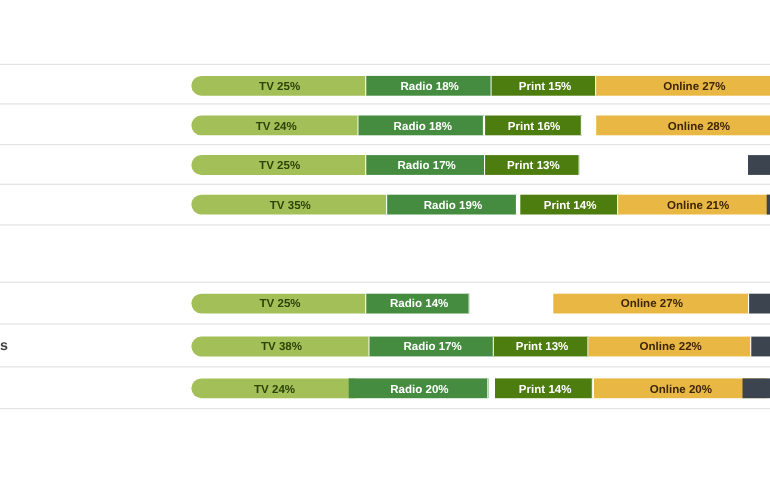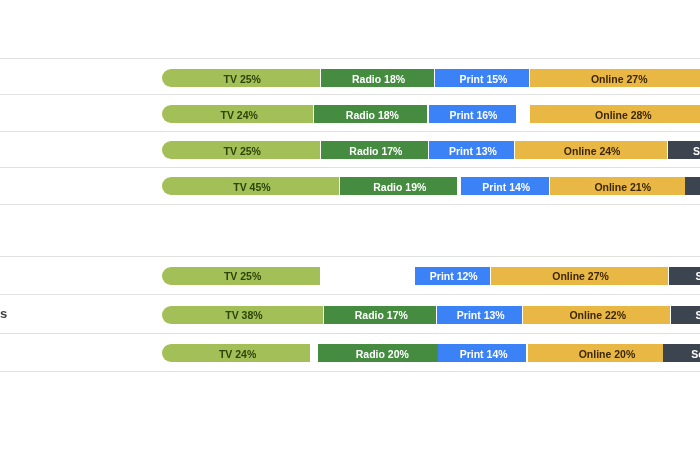--- a/index.html
+++ b/index.html
@@ -4,27 +4,27 @@
 <style>
   html,body{margin:0;padding:0;background:#ffffff;}
   body{width:700px;height:450px;overflow:hidden;
        font-family:"Liberation Sans",sans-serif;}
   #chart{position:relative;width:700px;height:450px;background:#ffffff;overflow:hidden;}
   .plot{position:absolute;left:0;top:0;width:700px;height:450px;}
   .gridline{position:absolute;left:0;width:700px;height:1px;background:#e0e0e0;}
   .barrow{position:absolute;left:0;width:700px;height:18px;}
   .seg{position:absolute;top:0;height:18px;box-sizing:border-box;
        display:flex;align-items:center;justify-content:center;overflow:hidden;
-       box-shadow:inset -1px 0 0 0 #ffffff;}
+       box-shadow:inset -1px 0 0 0 #ffffff;margin-left:12px;}
   .seg-label{font-size:10.5px;font-weight:bold;white-space:nowrap;line-height:1;position:relative;top:1px;left:1px;}
   .s-tv{background:#a3bf58;border-radius:9px 0 0 9px;}
   .s-tv .seg-label{color:#2c4408;}
   .s-radio{background:#458c41;}
   .s-radio .seg-label{color:#ffffff;}
-  .s-print{background:#3b82f6;}
+  .s-print{background:#4d7c0f;}
   .s-print .seg-label{color:#ffffff;}
   .s-online{background:#e9b844;}
   .s-online .seg-label{color:#3c2606;}
   .s-social{background:#3c4450;box-shadow:none;}
   .s-social .seg-label{color:#ffffff;}
   .cat-label{position:absolute;font-size:13px;font-weight:bold;color:#3f3f3f;
              white-space:nowrap;line-height:1;}
 </style>
 </head>
 <body>
@@ -77,50 +77,47 @@
       <div class="barrow" style="top:141px">
         <div class="seg s-tv" style="left:162px;width:158.5px">
           <span class="seg-label">TV 25%</span>
         </div>
         <div class="seg s-radio" style="left:320.5px;width:108.8px">
           <span class="seg-label">Radio 17%</span>
         </div>
         <div class="seg s-print" style="left:429.3px;width:85.3px">
           <span class="seg-label">Print 13%</span>
         </div>
-        <div class="seg s-online" style="left:514.6px;width:153.1px">
-          <span class="seg-label">Online 24%</span>
-        </div>
         <div class="seg s-social" style="left:667.7px;width:79.8px">
           <span class="seg-label">Social</span>
         </div>
       </div>
       <div class="barrow" style="top:176.9px">
         <div class="seg s-tv" style="left:162px;width:177.8px">
-          <span class="seg-label">TV 45%</span>
+          <span class="seg-label">TV 35%</span>
         </div>
         <div class="seg s-radio" style="left:339.8px;width:118px">
           <span class="seg-label">Radio 19%</span>
         </div>
         <div class="seg s-print" style="left:460.9px;width:88.8px">
           <span class="seg-label">Print 14%</span>
         </div>
         <div class="seg s-online" style="left:549.7px;width:144px">
           <span class="seg-label">Online 21%</span>
         </div>
         <div class="seg s-social" style="left:684.7px;width:80.9px">
           
         </div>
       </div>
       <div class="barrow" style="top:266.5px">
         <div class="seg s-tv" style="left:162px;width:159.2px">
           <span class="seg-label">TV 25%</span>
         </div>
-        <div class="seg s-print" style="left:415px;width:75.5px">
-          <span class="seg-label">Print 12%</span>
+        <div class="seg s-radio" style="left:321.2px;width:93.8px">
+          <span class="seg-label">Radio 14%</span>
         </div>
         <div class="seg s-online" style="left:490.5px;width:178.1px">
           <span class="seg-label">Online 27%</span>
         </div>
         <div class="seg s-social" style="left:668.6px;width:82.8px">
           <span class="seg-label">Social</span>
         </div>
       </div>
       <div class="barrow" style="top:305.5px">
         <div class="seg s-tv" style="left:162px;width:161.8px">
@@ -136,21 +133,21 @@
           <span class="seg-label">Online 22%</span>
         </div>
         <div class="seg s-social" style="left:670.8px;width:78.4px">
           <span class="seg-label">Social</span>
         </div>
       </div>
       <div class="barrow" style="top:344px">
         <div class="seg s-tv" style="left:162px;width:149.2px">
           <span class="seg-label">TV 24%</span>
         </div>
-        <div class="seg s-radio" style="left:318px;width:126.6px">
+        <div class="seg s-radio" style="left:305px;width:126.6px">
           <span class="seg-label">Radio 20%</span>
         </div>
         <div class="seg s-print" style="left:437.8px;width:89.7px">
           <span class="seg-label">Print 14%</span>
         </div>
         <div class="seg s-online" style="left:527.5px;width:157px">
           <span class="seg-label">Online 20%</span>
         </div>
         <div class="seg s-social" style="left:663.3px;width:85.0px">
           <span class="seg-label">Social</span>

